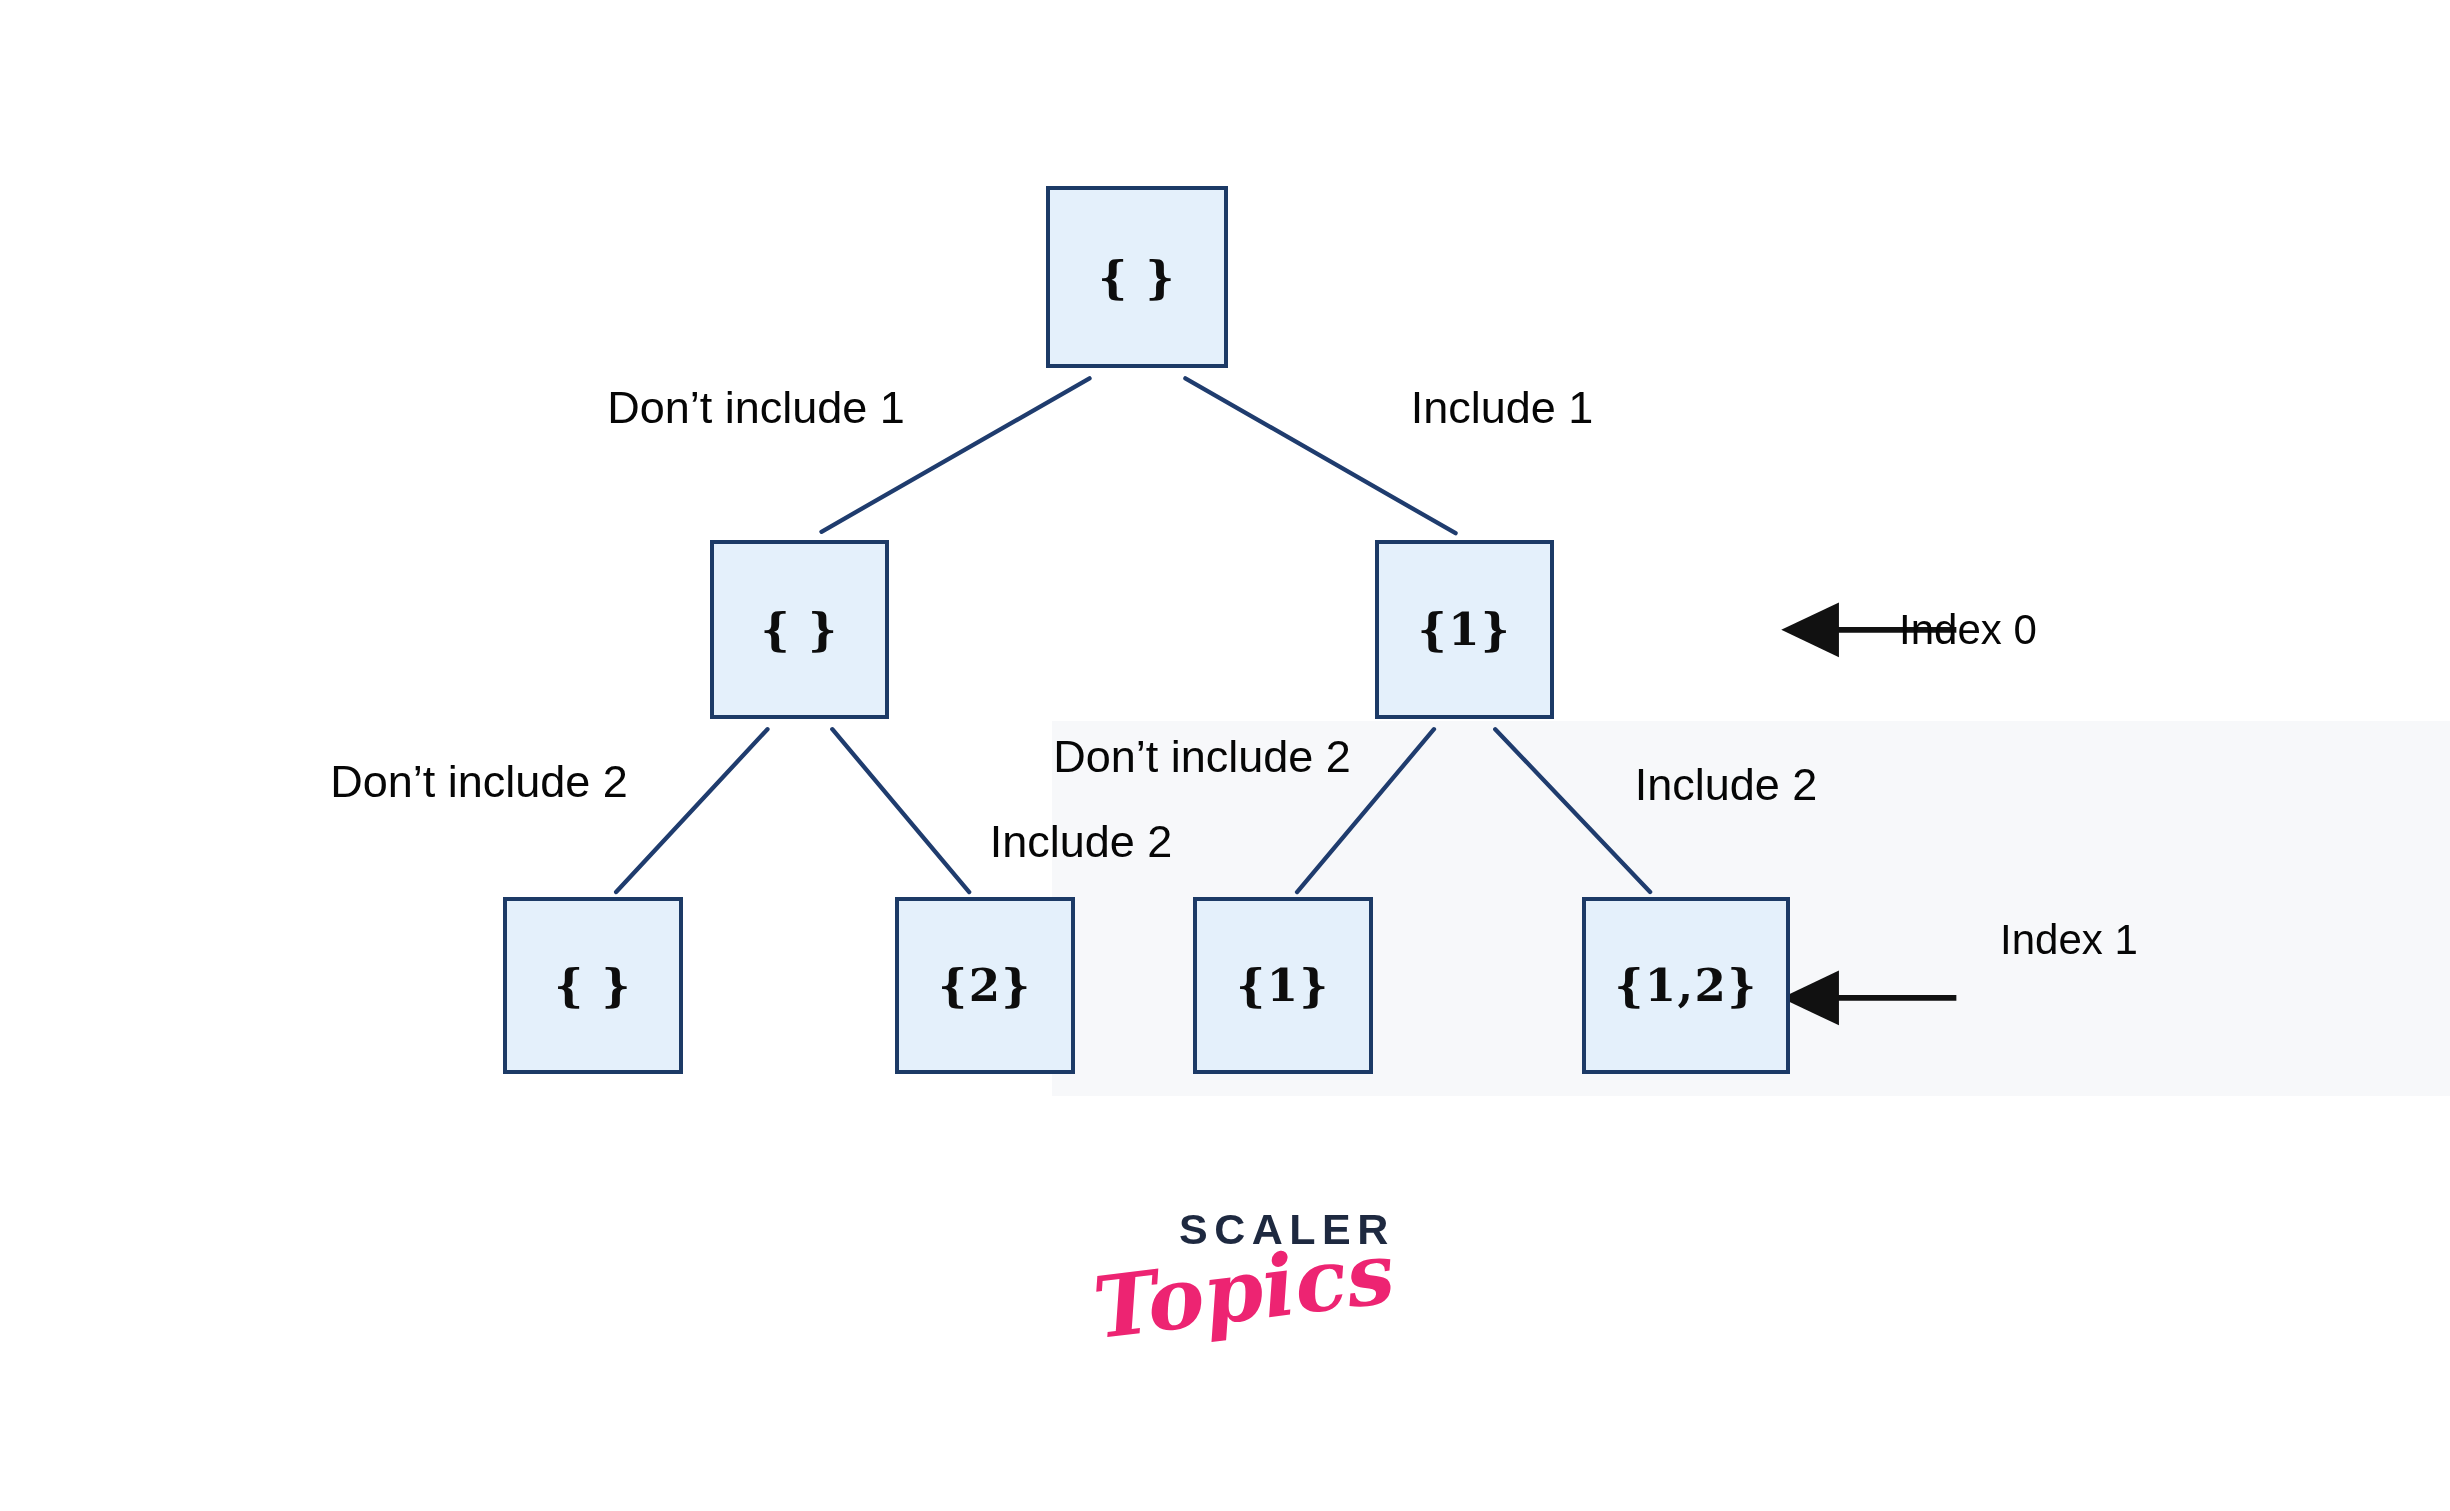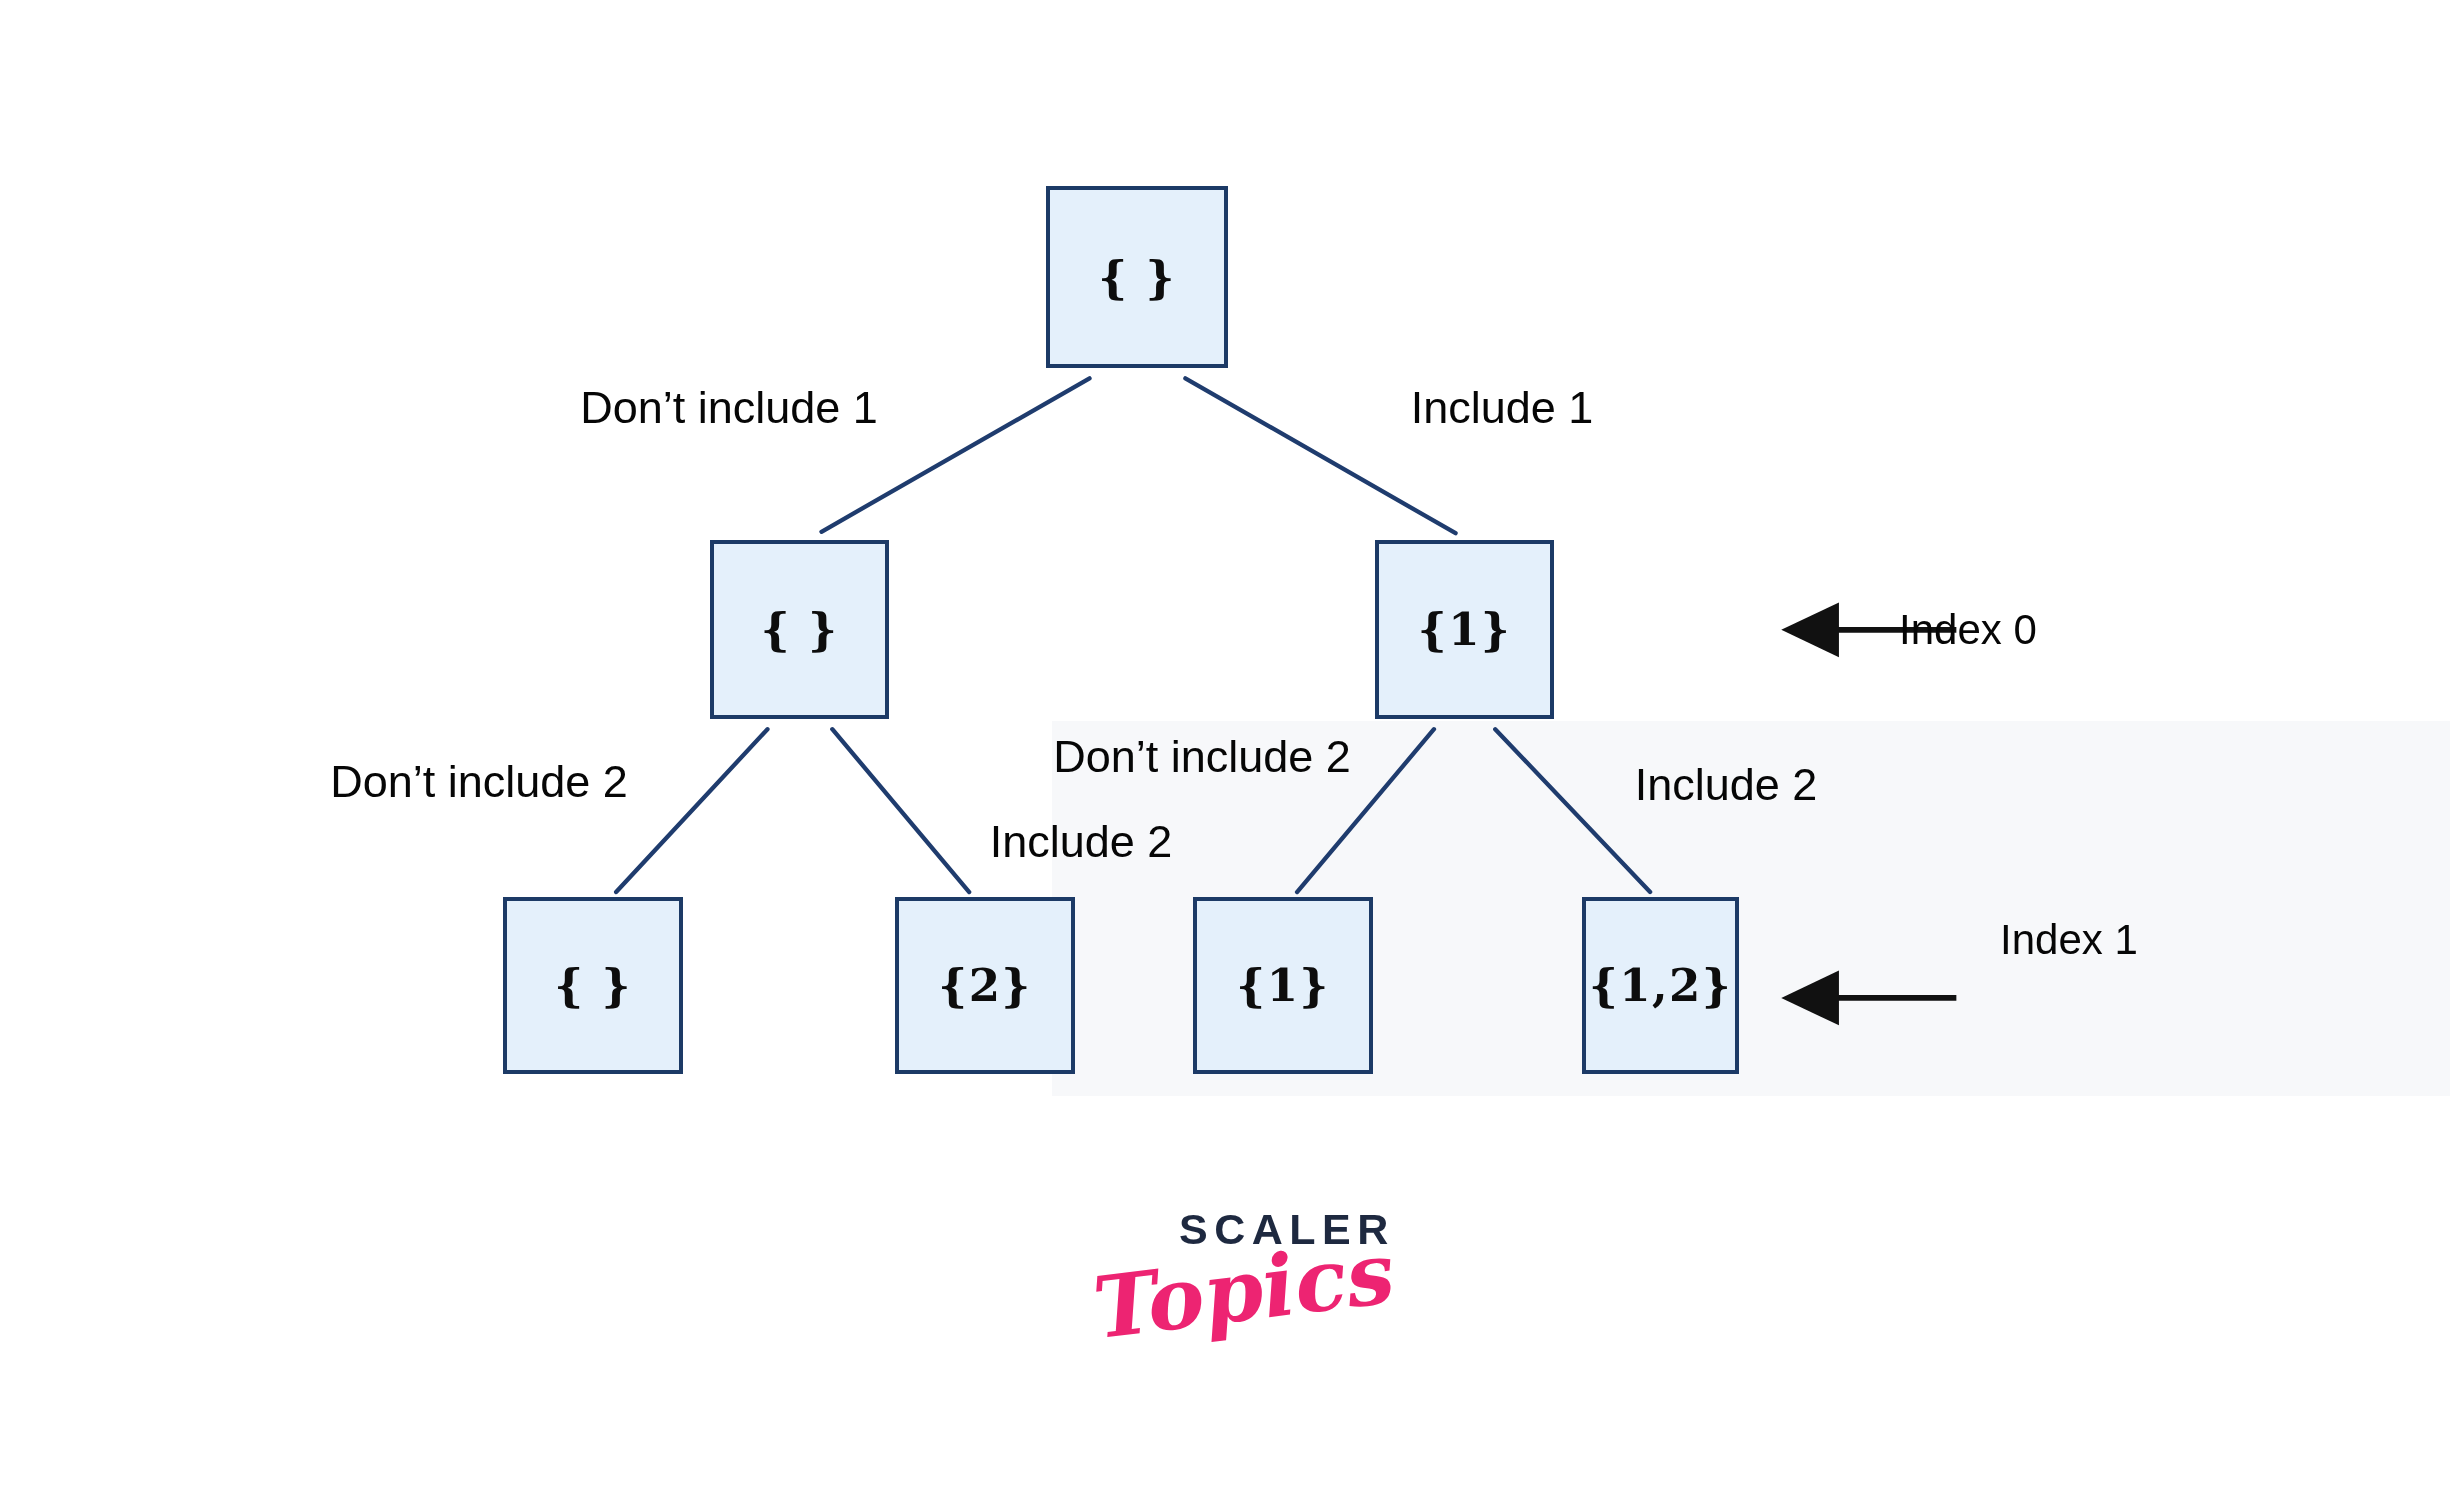--- a/index.html
+++ b/index.html
@@ -65,25 +65,25 @@
   </div>
 
   <div class="node" style="left:895px;top:897px;width:180px;height:177px;">
     <span class="set">{2}</span>
   </div>
 
   <div class="node" style="left:1193px;top:897px;width:180px;height:177px;">
     <span class="set">{1}</span>
   </div>
 
-  <div class="node" style="left:1582px;top:897px;width:157px;height:177px;">
+  <div class="node" style="left:1582px;top:897px;width:208px;height:177px;">
     <span class="set">{1,2}</span>
   </div>
 
-  <div class="elabel" style="left:729px;top:408px;">Don’t include 1</div>
+  <div class="elabel" style="left:756px;top:408px;">Don’t include 1</div>
   <div class="elabel" style="left:1502px;top:408px;">Include 1</div>
   <div class="elabel" style="left:479px;top:782px;">Don’t include 2</div>
   <div class="elabel" style="left:1081px;top:842px;">Include 2</div>
   <div class="elabel" style="left:1202px;top:757px;">Don’t include 2</div>
   <div class="elabel" style="left:1726px;top:785px;">Include 2</div>
 
   <div class="ilabel" style="left:1899px;top:630px;">Index 0</div>
   <div class="ilabel" style="left:2000px;top:940px;">Index 1</div>
 
   <div class="logo">

